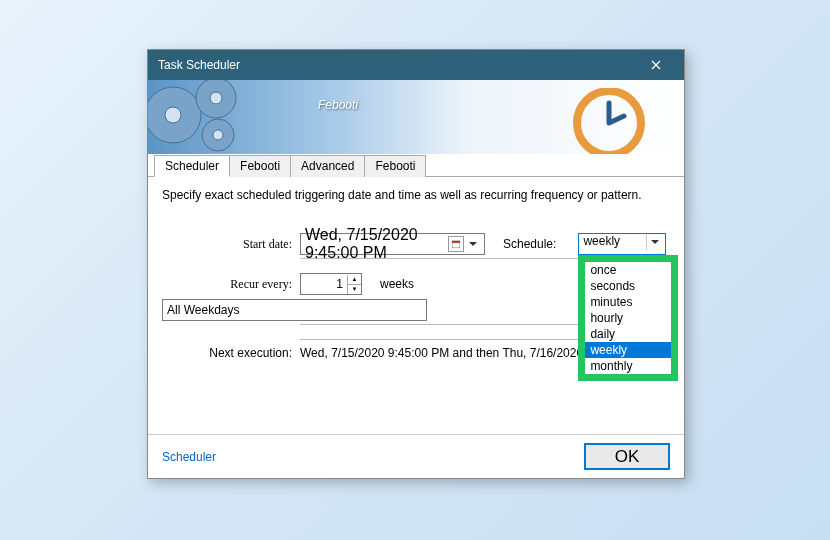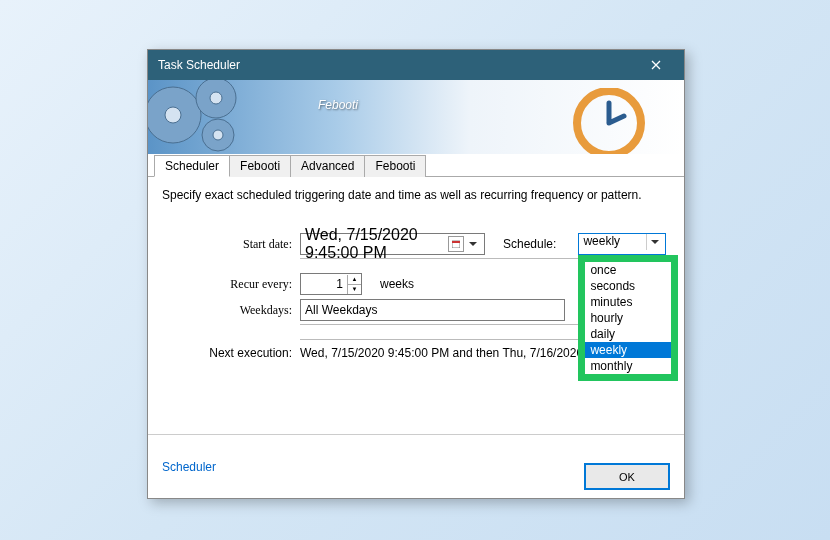--- a/index.html
+++ b/index.html
@@ -162,23 +162,23 @@
     display: flex;
     align-items: center;
   }
   .footer-link { color: #0066cc; cursor: pointer; }
   .footer-spacer { flex: 1; }
   .btn {
     width: 82px; height: 23px;
     border: 1px solid #999;
     background: #e9e9e9;
     margin-left: 8px;
-    font-size: 11px;
-    cursor: pointer;
-    display: flex; align-items: center; justify-content: center; margin-top: 20px;
+    font-size: 17px;
+    cursor: pointer;
+    display: flex; align-items: center; justify-content: center;
   }
   .btn.primary { border: 2px solid #0078d7; background: #e9e9e9; }
 </style>
 </head>
 <body>
 
 <div class="dialog">
 
   <div class="titlebar">
     <div class="titlebar-title">Task Scheduler</div>
@@ -262,21 +262,20 @@
         <input value="1" style="">
         <div class="spinner-btns">
           <div>▲</div>
           <div style="border-top:1px solid #aaa">▼</div>
         </div>
       </div>
       <div class="weeks-lbl">weeks</div>
     </div>
 
     <div class="row" style="margin-top:4px">
-      <div class="label-col">Weekdays:</div>
       <div class="wd-input">
         <span>All Weekdays</span>
       </div>
     </div>
     <div class="hr-line"></div>
 
     <div class="hr-top next-row"></div>
     <div class="row">
       <div class="next-label">Next execution:</div>
       <div>Wed, 7/15/2020 9:45:00 PM and then Thu, 7/16/2020 9:45:00 PM</div>

